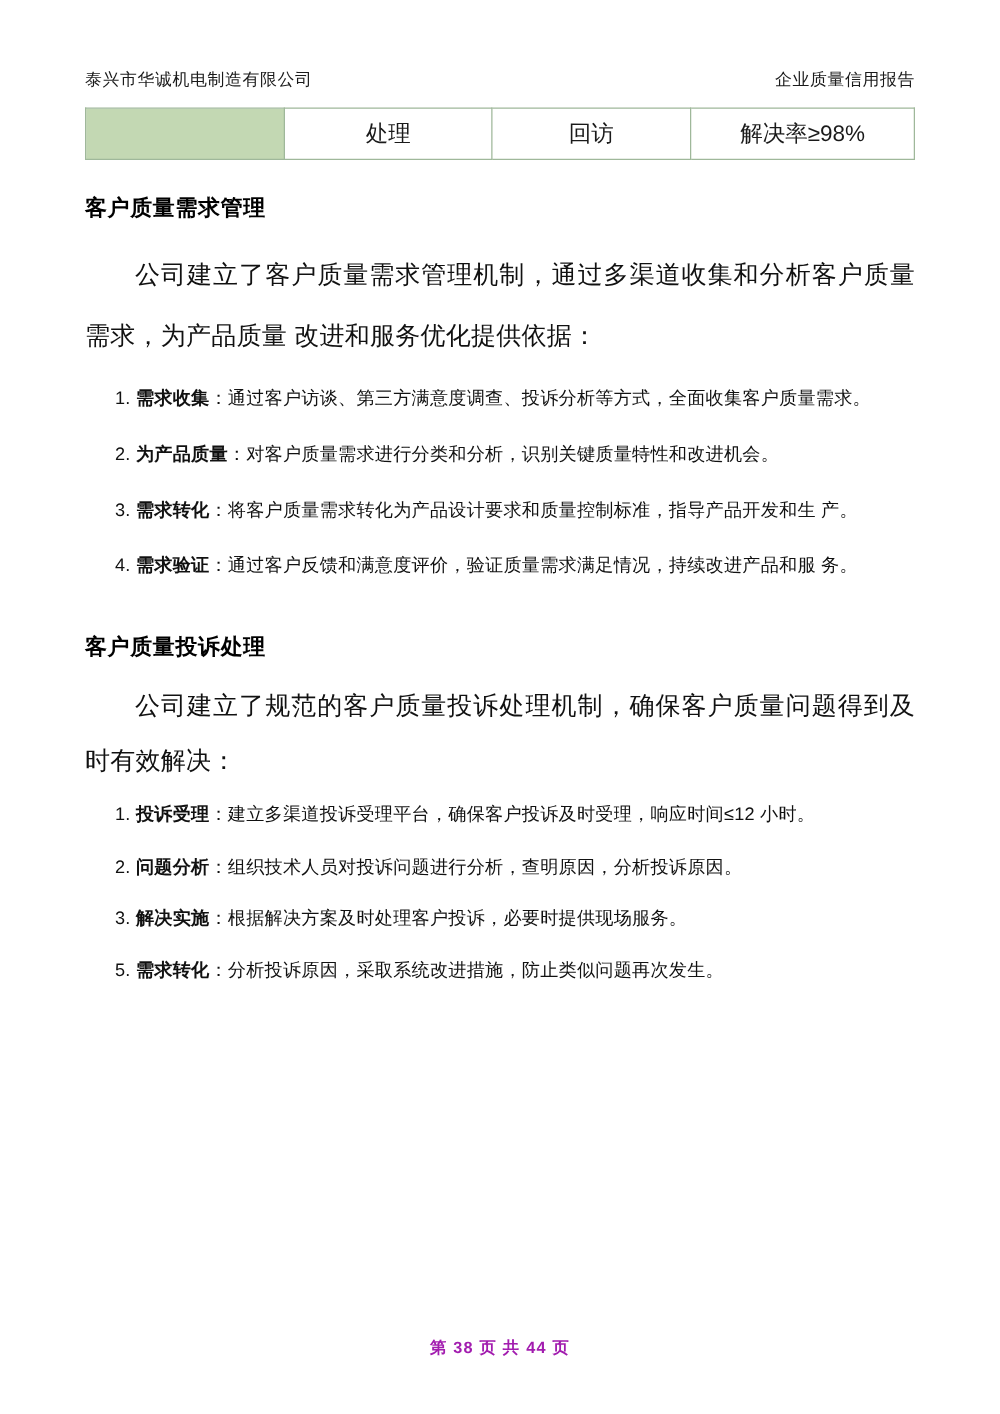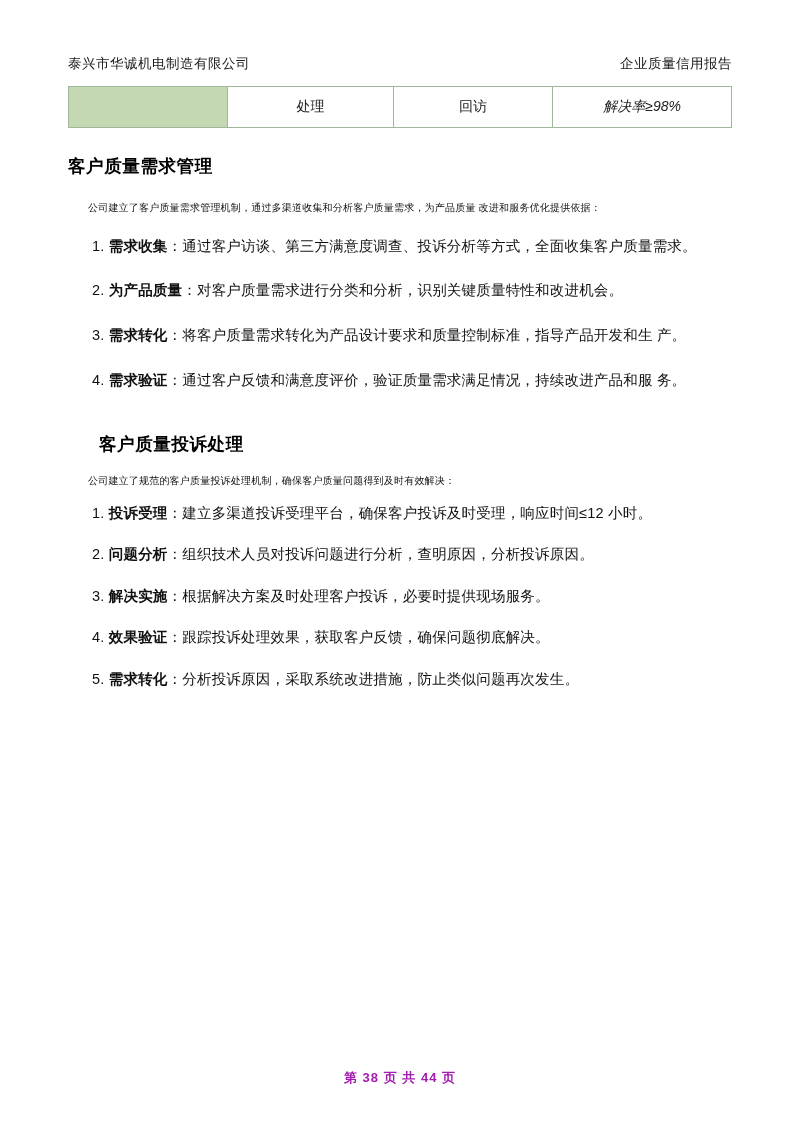--- a/index.html
+++ b/index.html
@@ -39,49 +39,48 @@
     width: 100%;
     border-collapse: collapse;
     table-layout: fixed;
     margin-top: 4px;
   }
   table.top-table td {
     border: 1px solid #9fb89a;
     height: 38px;
     text-align: center;
     vertical-align: middle;
-    font-size: 14px;
+    font-size: 18px;
     color: #1a1a1a;
   }
   td.cell-green {
     background: #c3d8b3;
     width: 24%;
   }
   td.cell-plain { background: #ffffff; }
   td.col2 { width: 25%; }
   td.col3 { width: 24%; }
-  td.col4 { width: 27%; font-style: italic; }
+  td.col4 { width: 27%; }
 
   
   h2.section-title {
     font-size: 17.5px;
     font-weight: bold;
     margin: 26px 0 18px 0;
     letter-spacing: 0.6px;
     color: #000;
   }
   h2.section-title.second {
     margin-top: 34px;
     margin-bottom: 14px;
-    margin-left: 31px;
   }
 
   
   p.body-para {
-    font-size: 10px;
+    font-size: 20px;
     line-height: 2.45;
     margin: 0 0 6px 0;
     text-indent: 2em;
     text-align: justify;
     color: #111;
     letter-spacing: 0.2px;
   }
   p.body-para.tight {
     line-height: 2.2;
   }
@@ -176,24 +175,20 @@
     </li>
     <li>
       <span class="li-num">2.</span>
       <span class="li-term">问题分析</span><span>：组织技术人员对投诉问题进行分析，查明原因，分析投诉原因。</span>
     </li>
     <li>
       <span class="li-num">3.</span>
       <span class="li-term">解决实施</span><span>：根据解决方案及时处理客户投诉，必要时提供现场服务。</span>
     </li>
     <li>
-      <span class="li-num">4.</span>
-      <span class="li-term">效果验证</span><span>：跟踪投诉处理效果，获取客户反馈，确保问题彻底解决。</span>
-    </li>
-    <li>
       <span class="li-num">5.</span>
       <span class="li-term">需求转化</span><span>：分析投诉原因，采取系统改进措施，防止类似问题再次发生。</span>
     </li>
   </ol>
 
   <div class="doc-footer">第 38 页 共 44 页</div>
 
 </div>
 
 </body></html>

